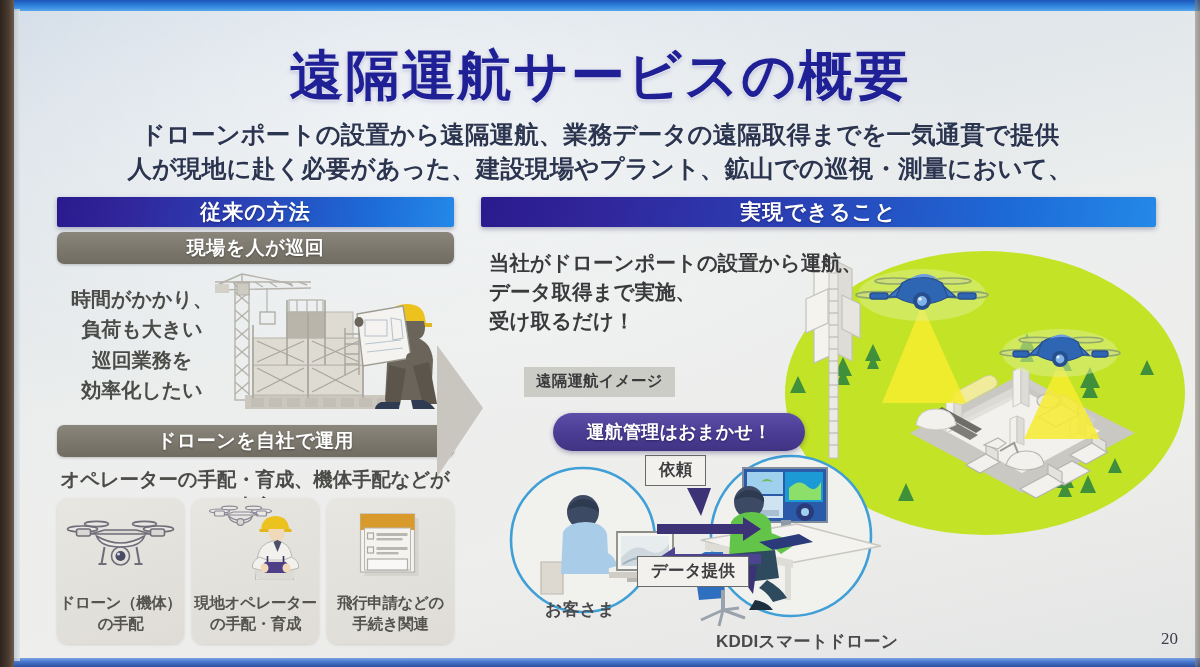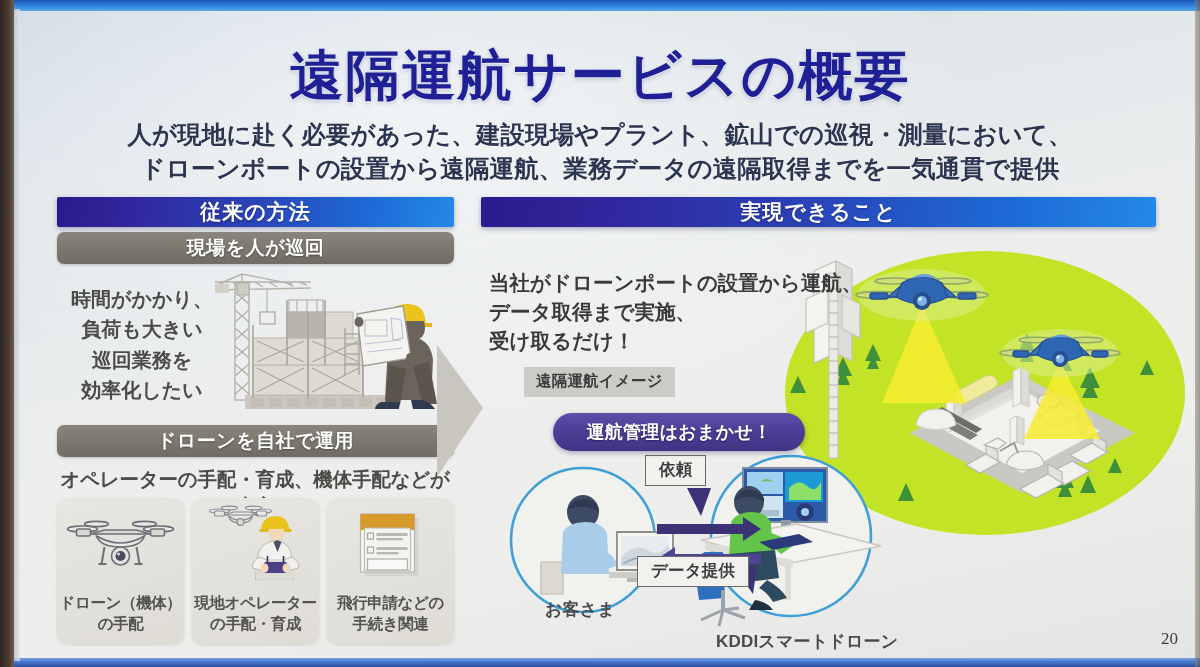--- a/index.html
+++ b/index.html
@@ -94,21 +94,21 @@
     font-size:15.5px; font-weight:bold; color:#55534e; line-height:1.32;
     letter-spacing:-.4px;
   }
 
   
   #big-arrow { position:absolute; left:437px; top:345px; width:52px; height:132px; }
 
   
   #right-text {
     position:absolute; left:489px; top:248px; width:400px;
-    font-size:20.5px; font-weight:bold; line-height:1.42; color:#3a3a3c;margin-top:20px;
+    font-size:20.5px; font-weight:bold; line-height:1.42; color:#3a3a3c;
   }
   #img-tag {
     position:absolute; left:524px; top:367px; padding:4px 12px 5px 12px;
     background:#ccccc7; color:#3a3a3c; font-size:15.5px; font-weight:bold;
     letter-spacing:.2px;
   }
   #green-scene { position:absolute; left:770px; top:243px; width:420px; height:300px; }
   #pill {
     position:absolute; left:553px; top:413px; width:252px; height:38px;
     background:linear-gradient(180deg,#5d4fa8 0%,#4a3c93 55%,#413383 100%);
@@ -144,22 +144,22 @@
 <div id="slide">
 
   <div class="edge-top"></div>
   <div class="edge-bottom"></div>
   <div class="edge-left"></div>
   <div class="edge-left2"></div>
   <div class="edge-right"></div>
 
   <div id="title">遠隔運航サービスの概要</div>
   <div id="subtitle">
+    <div>ドローンポートの設置から遠隔運航、業務データの遠隔取得までを一気通貫で提供</div>
     <div>人が現地に赴く必要があった、建設現場やプラント、鉱山での巡視・測量において、</div>
-    <div>ドローンポートの設置から遠隔運航、業務データの遠隔取得までを一気通貫で提供</div>
   </div>
 
   <div id="head-right" class="panel-head">実現できること</div>
   <div id="head-left" class="panel-head">従来の方法</div>
 
   <div id="panel-left">
 
     <div id="subbar1" class="subbar">現場を人が巡回</div>
 
     <div id="left-note">

